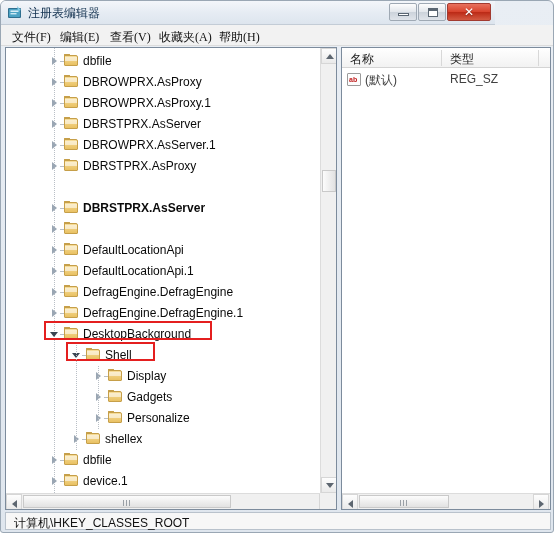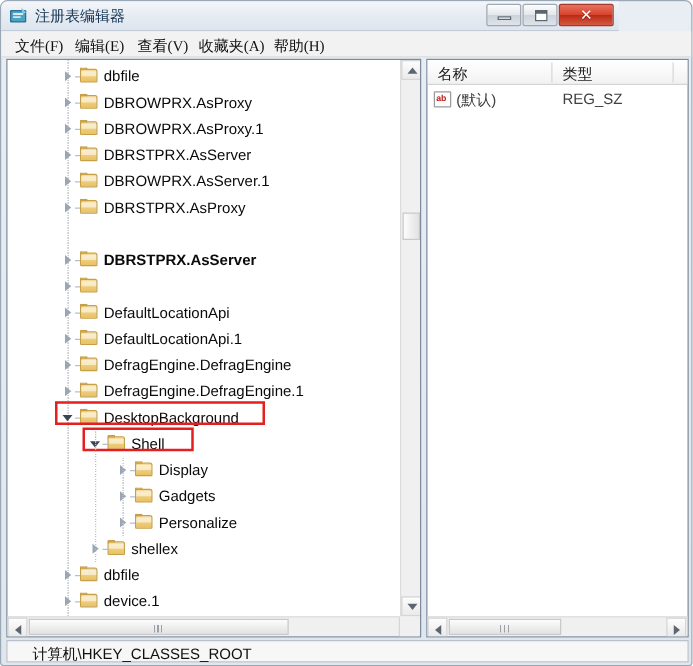--- a/index.html
+++ b/index.html
@@ -335,21 +335,21 @@
   .statusbar {
     position: absolute;
     left: 4px; top: 511px;
     width: 546px; height: 18px;
     background: #f7f7f7;
     border: 1px solid #b9c2cc;
     box-sizing: border-box;
   }
   .status-text {
     position: absolute;
-    left: 20px; top: 2px;
+    left: 8px; top: 2px;
     font-size: 12px;
     color: #111;
     white-space: nowrap;
   }
 </style>
 </head>
 <body>
 
 <div class="window">
 

